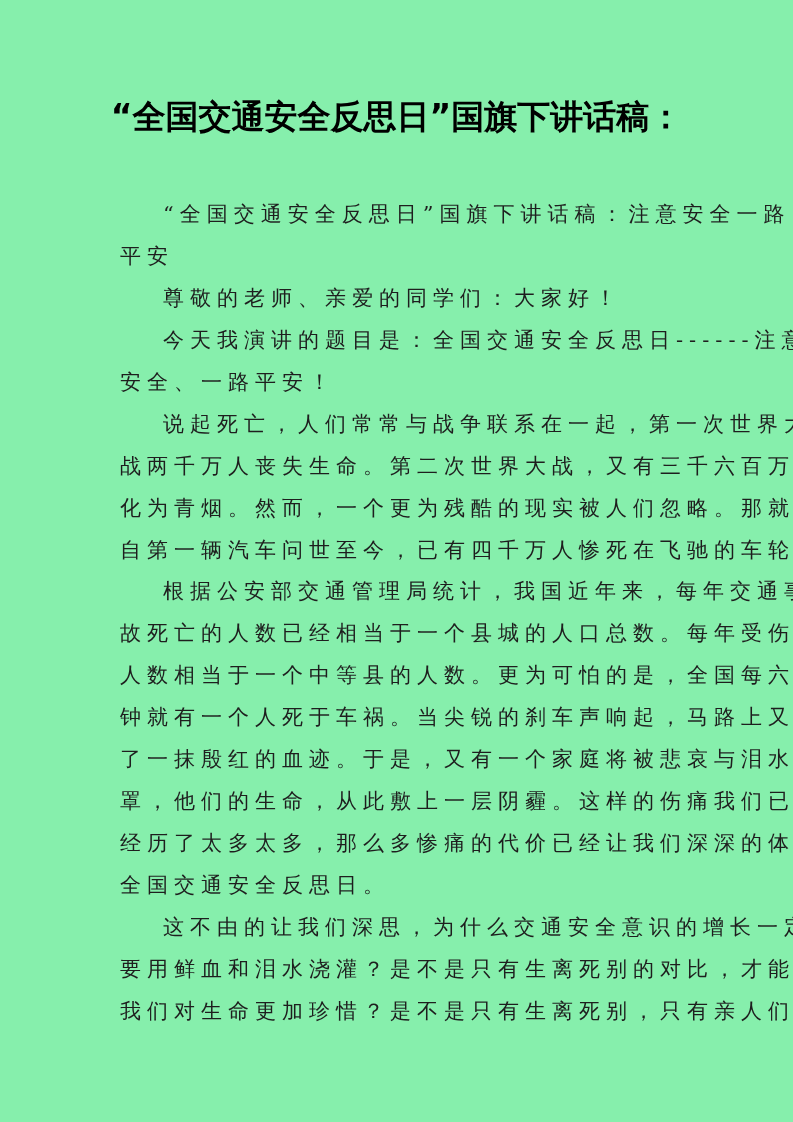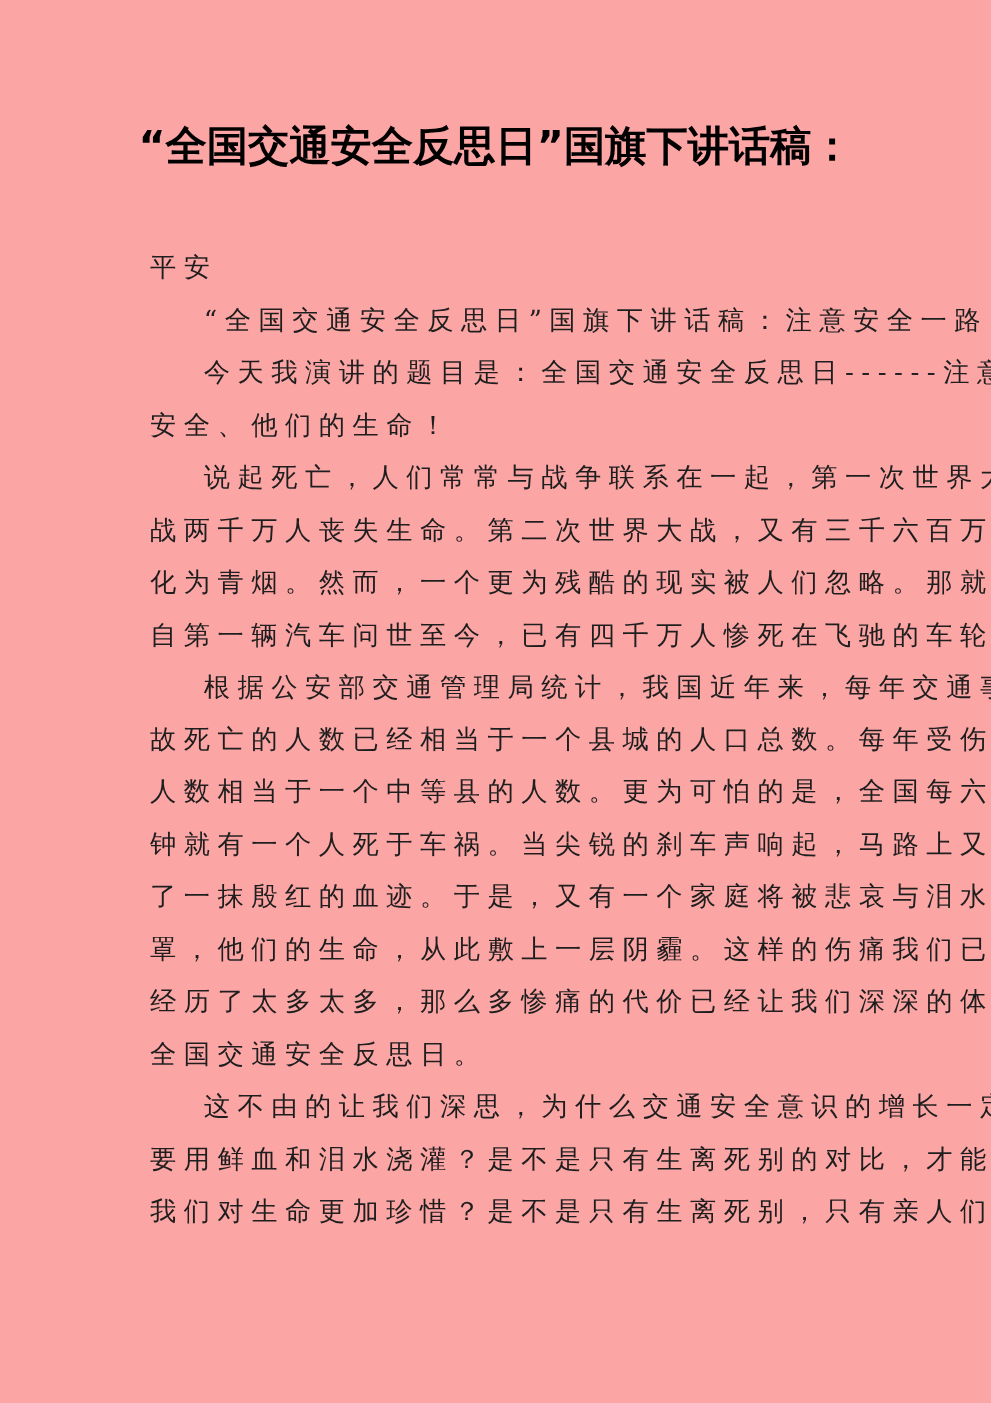--- a/index.html
+++ b/index.html
@@ -12,21 +12,21 @@
       height: 1122px;
       position: relative;
       overflow: hidden;
       color: #1a1a1a;
     }
     .page {
       position: absolute;
       left: 0; top: 0;
       width: 793px;
       height: 1122px;
-      background: #fca5a5;
+      background: #86efac;
     }
     .title {
       position: absolute;
       left: 0;
       width: 793px;
       text-align: center;
       font-family: "DejaVu Sans", sans-serif;
       font-weight: bold;
       color: #000000;
       margin: 0;
@@ -65,28 +65,31 @@
 
 <div class="page">
 
   <h1 class="title" style="top:95px;">
     <span class="title-line title-line-1">“全国交通安全反思日”国旗下讲话稿：</span>
   </h1>
 
   <div class="body">
 
     <div class="paragraph">
+      <span class="line indent">“全国交通安全反思日”国旗下讲话稿：注意安全一路</span>
       <span class="line">平安</span>
-      <span class="line indent">“全国交通安全反思日”国旗下讲话稿：注意安全一路</span>
     </div>
 
+    <div class="paragraph">
+      <span class="line indent">尊敬的老师、亲爱的同学们：大家好！</span>
+    </div>
 
     <div class="paragraph">
       <span class="line indent">今天我演讲的题目是：全国交通安全反思日------注意</span>
-      <span class="line">安全、他们的生命！</span>
+      <span class="line">安全、一路平安！</span>
     </div>
 
     <div class="paragraph">
       <span class="line indent">说起死亡，人们常常与战争联系在一起，第一次世界大</span>
       <span class="line">战两千万人丧失生命。第二次世界大战，又有三千六百万人</span>
       <span class="line">化为青烟。然而，一个更为残酷的现实被人们忽略。那就是</span>
       <span class="line">自第一辆汽车问世至今，已有四千万人惨死在飞驰的车轮下。</span>
     </div>
 
     <div class="paragraph">

